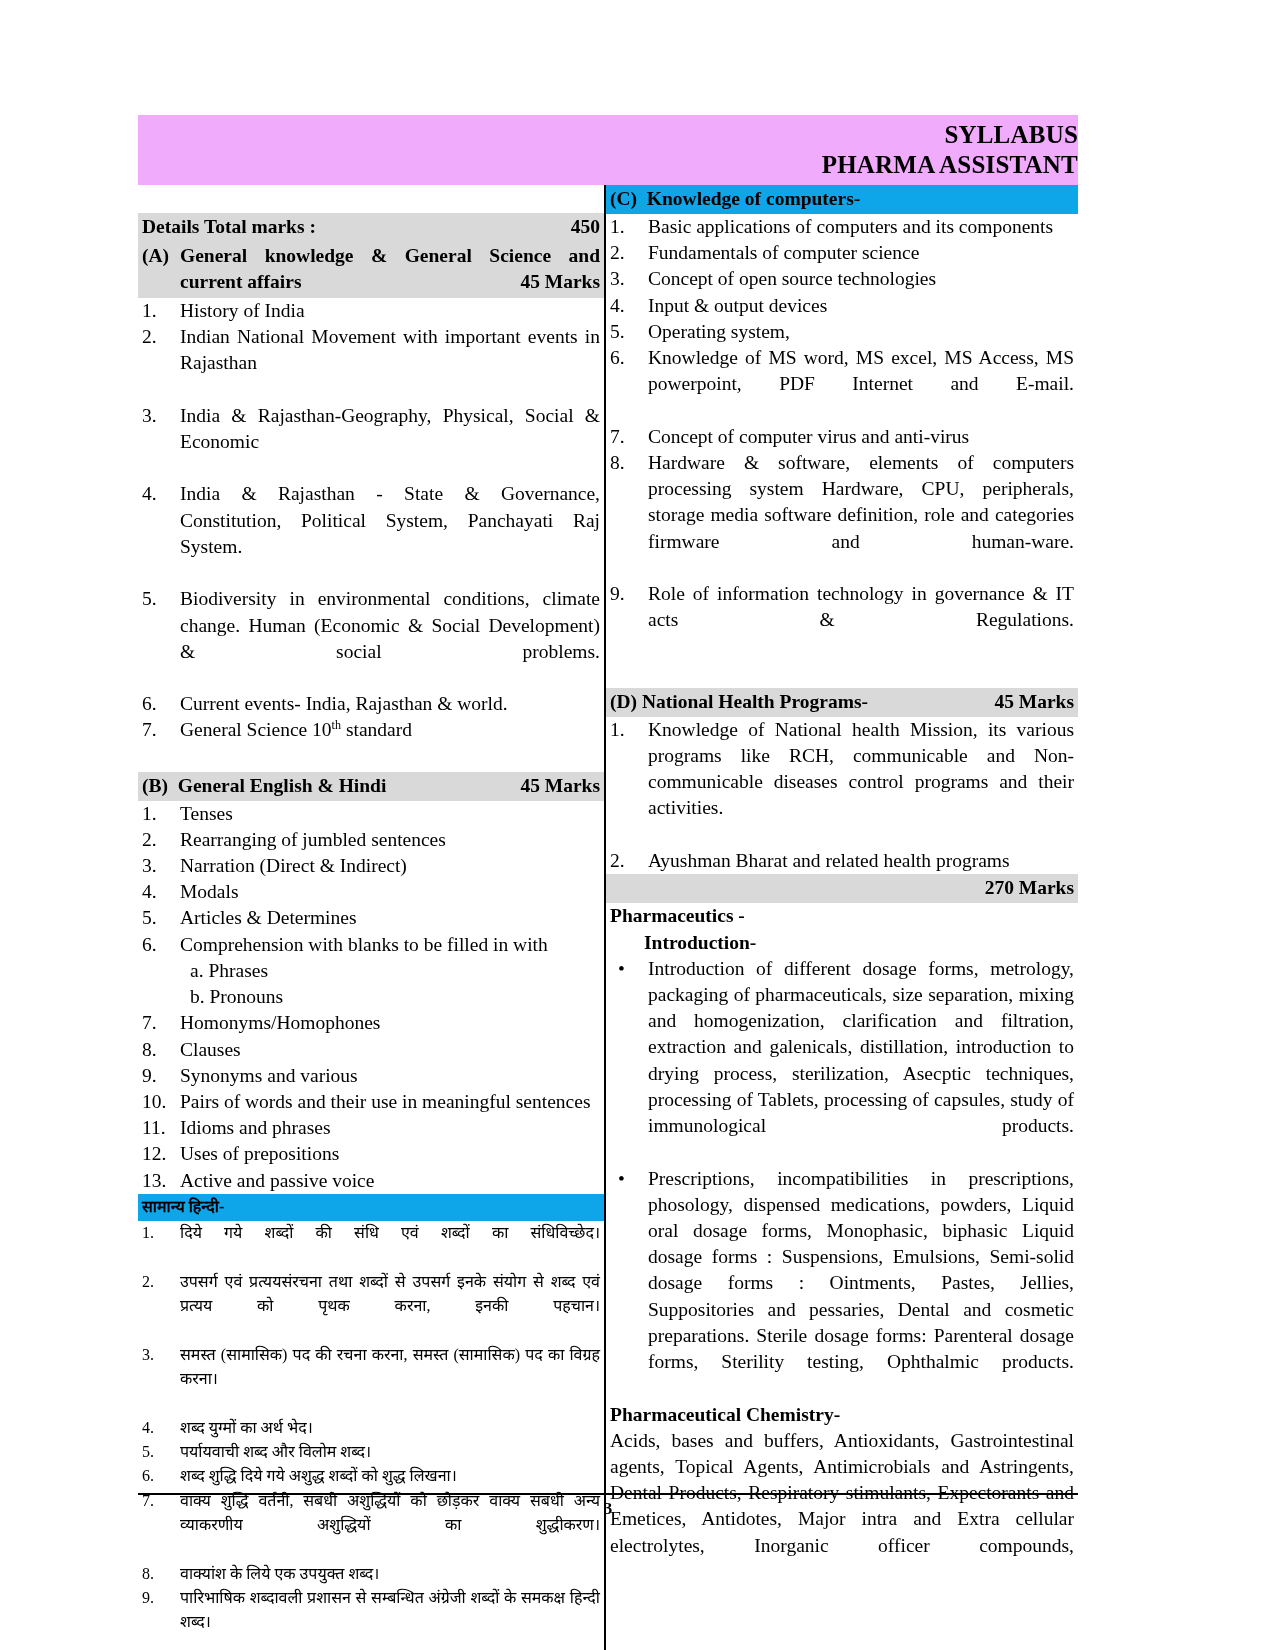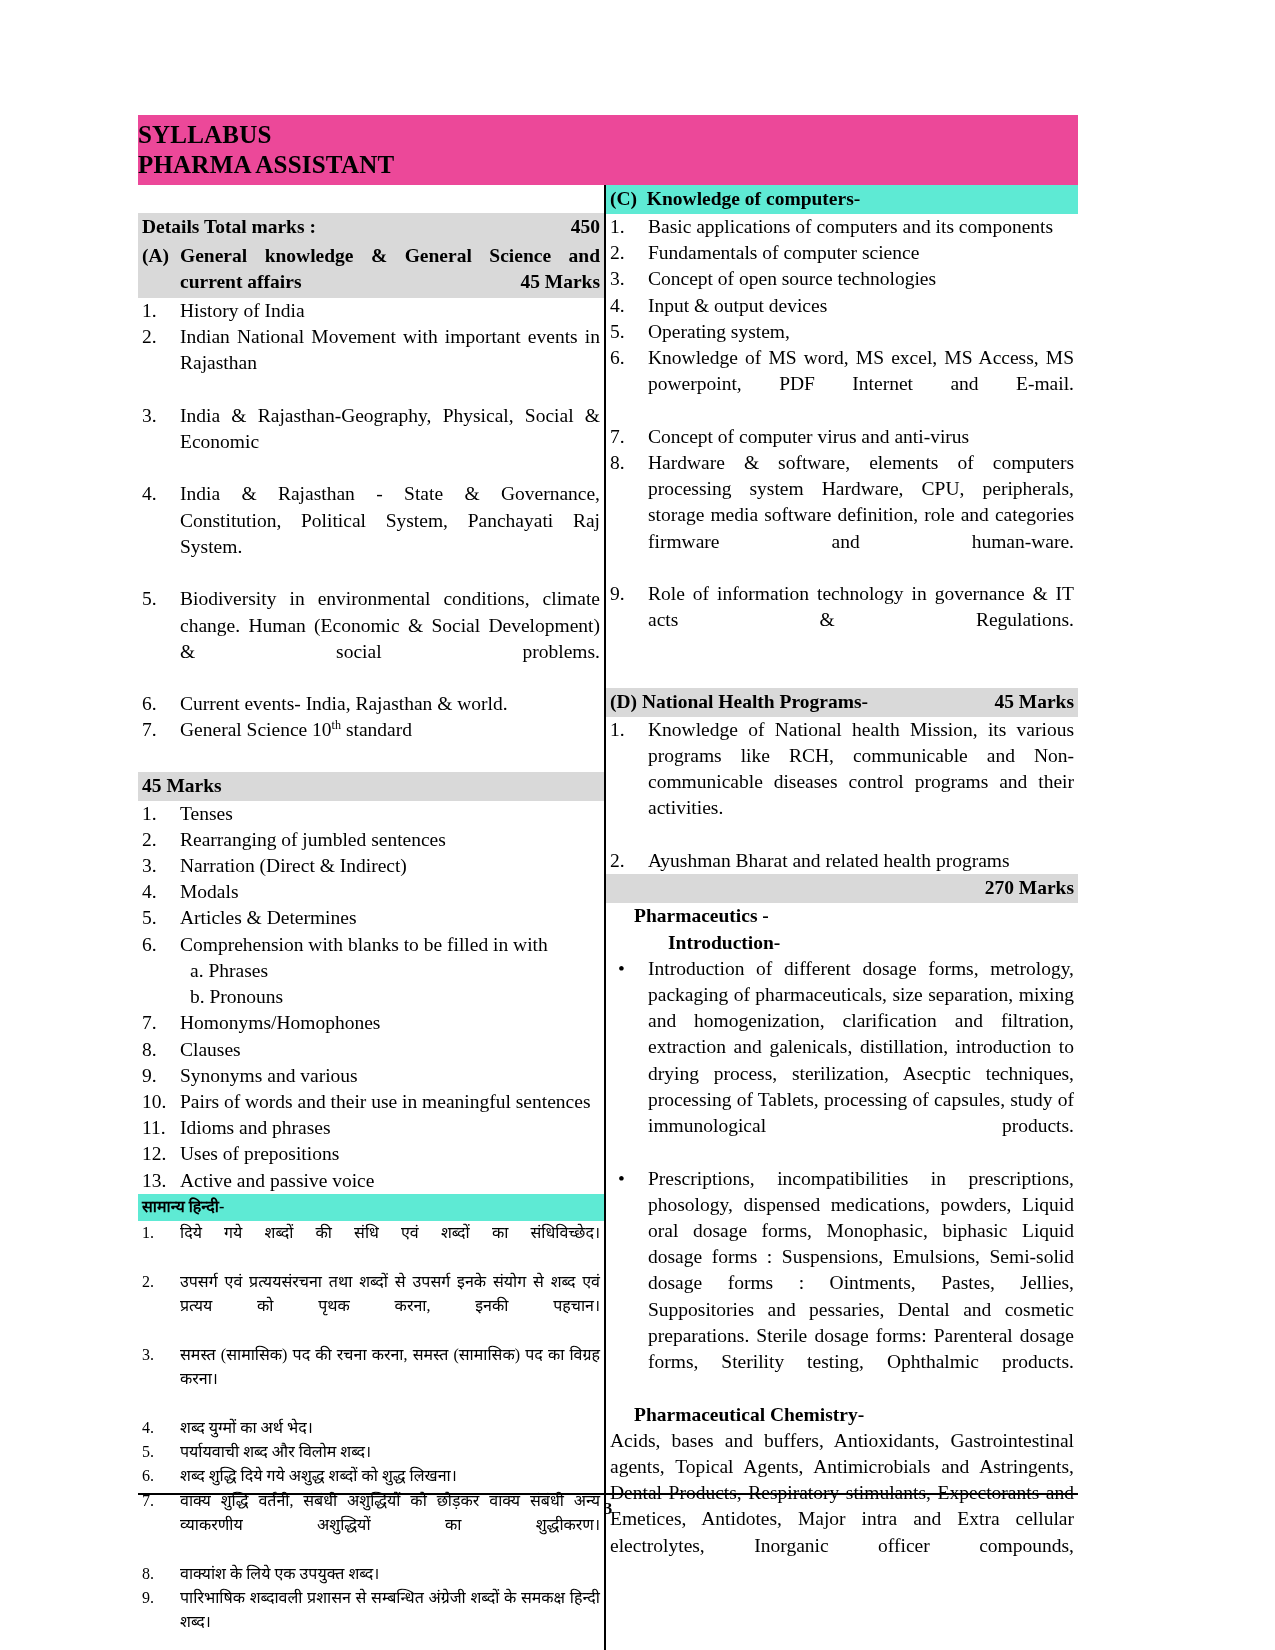--- a/index.html
+++ b/index.html
@@ -19,22 +19,22 @@
     position: absolute;
     left: 138px;
     top: 115px;
     width: 940px;
   }
   .outer-table {
     width: 100%;
     border-collapse: collapse;
   }
   .title-cell {
-    background: #ec4899;
-    text-align: left;
+    background: #f0abfc;
+    text-align: right;
     font-weight: bold;
     font-size: 25px;
     line-height: 1.18;
     padding: 5px 0 6px 0;
     letter-spacing: 0.2px;
     margin-top: 47px;
   }
   .title-cell .t1 { display: block; }
   .title-cell .t2 { display: block; }
 
@@ -57,21 +57,21 @@
   .bar {
     background: #d9d9d9;
     font-weight: bold;
     font-size: 19.5px;
     line-height: 1.33;
     padding: 1px 4px 2px 4px;
     display: flex;
     margin-top: 28px;
   }
   .bar-simple {
-    background: #5eead4;
+    background: #0ea5e9;
     font-weight: bold;
     font-size: 19.5px;
     line-height: 1.33;
     padding: 1px 4px 2px 4px;
   }
   .bar .lab { flex: 1; }
   .bar .marks { font-weight: bold; white-space: nowrap; }
 
   .bar-just {
     background: #d9d9d9;
@@ -127,21 +127,21 @@
     font-size: 19.5px;
     line-height: 1.345;
     padding: 0 4px 0 4px;
     text-align: justify;
   }
   .para.just::after {
     content: "";
     display: inline-block;
     width: 100%;
   }
-  .bold { font-weight: bold; margin-left: 24px; }
+  .bold { font-weight: bold; }
   .ind { padding-left: 38px; }
 
   .hindi {
     font-family: Liberation Serif, serif;
     font-size: 16px;
     line-height: 1.52;
   }
   .hindi .txt.just { text-align: justify; }
 
   sup { font-size: 0.62em; vertical-align: super; line-height: 0; }
@@ -223,20 +223,21 @@
       <div class="li">
         <span class="num">6.</span>
         <span class="txt">Current events- India, Rajasthan &amp; world.</span>
       </div>
       <div class="li">
         <span class="num">7.</span>
         <span class="txt"><span>General Science 10</span><sup>th</sup><span> standard</span></span>
       </div>
 
       <div class="bar">
+        <span class="lab"><span>(B)</span>&nbsp;&nbsp;<span>General English &amp; Hindi</span></span>
         <span class="marks">45 Marks</span>
       </div>
 
       <div class="li">
         <span class="num">1.</span>
         <span class="txt">Tenses</span>
       </div>
       <div class="li">
         <span class="num">2.</span>
         <span class="txt">Rearranging of jumbled sentences</span>

